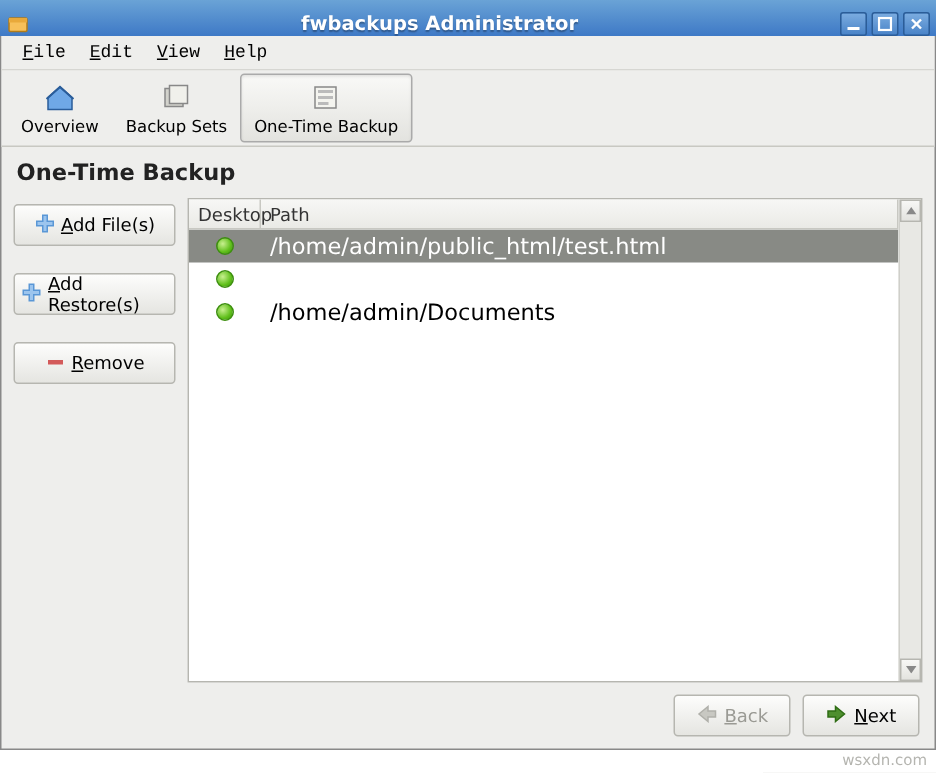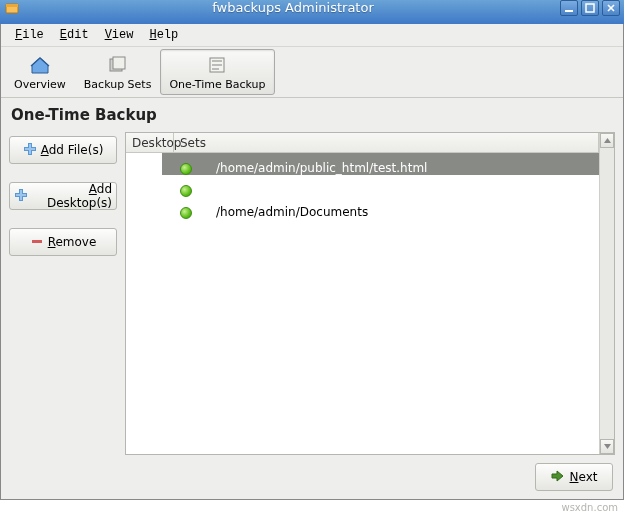--- a/index.html
+++ b/index.html
@@ -9,24 +9,24 @@
     background: #fff;
     width: 624px;
     height: 515px;
     overflow: hidden;
   }
   
   .titlebar {
     height: 24px;
     background: linear-gradient(to bottom, #6aa3d6 0%, #3e79c6 100%);
     display: flex;
-    align-items: flex-start;
+    align-items: flex-end;
     color: #fff;
     padding: 0 4px;
-    font-weight: normal;
+    font-weight: bold;
   }
   .titlebar .app-icon {
     width: 16px; height: 16px;
     margin-right: 6px;
     display: flex; align-items: center; justify-content: center;
   }
   .titlebar .title { flex: 1; text-align: center; font-size: 13px; text-shadow: 0 1px 1px rgba(0,0,0,0.3);}
   .title-buttons { display: flex; gap: 3px; }
   .tbtn {
     width: 18px; height: 16px;
@@ -119,21 +119,20 @@
     background: linear-gradient(to bottom,#fdfdfc,#e5e5e1);
     border: 1px solid #b6b6b0;
     border-radius: 3px;
     display: flex;
     align-items:center;
     justify-content:center;
     gap: 4px;
     cursor: pointer;
     font-size: 12px;
     padding: 0 4px;
-    text-align: right;
   }
   .action-btn .u { text-decoration: underline; }
 
   .list-frame {
     flex: 1;
     display: flex;
     border: 1px solid #b6b6b0;
     background: #fff;
     position: relative;
   }
@@ -150,24 +149,23 @@
     font-size: 12px;
     color: #333;
     cursor: pointer;
   }
   .col-access { width: 48px; }
   .col-path { flex: 1; }
 
   .list-rows { flex:1; overflow:auto; }
   .row {
     display: flex;
-    align-items: flex-end;
+    align-items: center;
     height: 22px;
-    font-size: 12px;
-    margin-left: 36px;
+    font-size: 15px;
   }
   .row .cell-access {
     width: 48px;
     display:flex; align-items:center; justify-content:center;
   }
   .row .cell-path {
     flex: 1;
     padding-left: 6px;
   }
   .row.selected {
@@ -318,37 +316,37 @@
         </div>
         <div class="action-btn">
           <span>
             <svg width="14" height="14" viewBox="0 0 14 14">
                 <rect x="5" y="1" width="4" height="12" fill="#5a97d6"></rect>
                 <rect x="1" y="5" width="12" height="4" fill="#5a97d6"></rect>
                 <rect x="6" y="2" width="2" height="10" fill="#9cc5ee"></rect>
                 <rect x="2" y="6" width="10" height="2" fill="#9cc5ee"></rect>
               </svg>
           </span>
-          <span><span class="u">A</span><span>dd Desktop(s)</span></span>
+          <span><span class="u">A</span><span>dd Restore(s)</span></span>
         </div>
         <div class="action-btn">
           <span>
             <svg width="14" height="14" viewBox="0 0 14 14">
                 <rect x="2" y="6" width="10" height="3" fill="#d35a5a"></rect>
               </svg>
           </span>
           <span><span class="u">R</span><span>emove</span></span>
         </div>
       </div>
 
       <div class="list-frame">
         <div class="list-inner">
           <div class="list-header">
             <div class="col col-access">Desktop</div>
-            <div class="col col-path">Sets</div>
+            <div class="col col-path">Path</div>
           </div>
           <div class="list-rows">
             <div class="row selected">
               <div class="cell-access">
                   <span class="dot"></span>
                 </div>
               <div class="cell-path">/home/admin/public_html/test.html</div>
             </div>
             <div class="row">
               <div class="cell-access">
@@ -373,20 +371,28 @@
           <div class="sb-btn">
               <svg width="7" height="5">
                 <path d="M0 0 L3.5 5 L7 0 Z" fill="#888"></path>
               </svg>
             </div>
         </div>
       </div>
     </div>
 
     <div class="nav-row">
+      <div class="nav-btn disabled">
+        <span>
+          <svg width="14" height="12" viewBox="0 0 14 12">
+              <path d="M8 1 L2 6 L8 11 L8 8 L13 8 L13 4 L8 4 Z" fill="#c8c8c2" stroke="#b0b0aa"></path>
+            </svg>
+        </span>
+        <span><span class="u">B</span><span>ack</span></span>
+      </div>
       <div class="nav-btn">
         <span>
           <svg width="14" height="12" viewBox="0 0 14 12">
               <path d="M6 1 L12 6 L6 11 L6 8 L1 8 L1 4 L6 4 Z" fill="#4e8f2e" stroke="#2f6d14"></path>
             </svg>
         </span>
         <span><span class="u">N</span><span>ext</span></span>
       </div>
     </div>
   </div>

